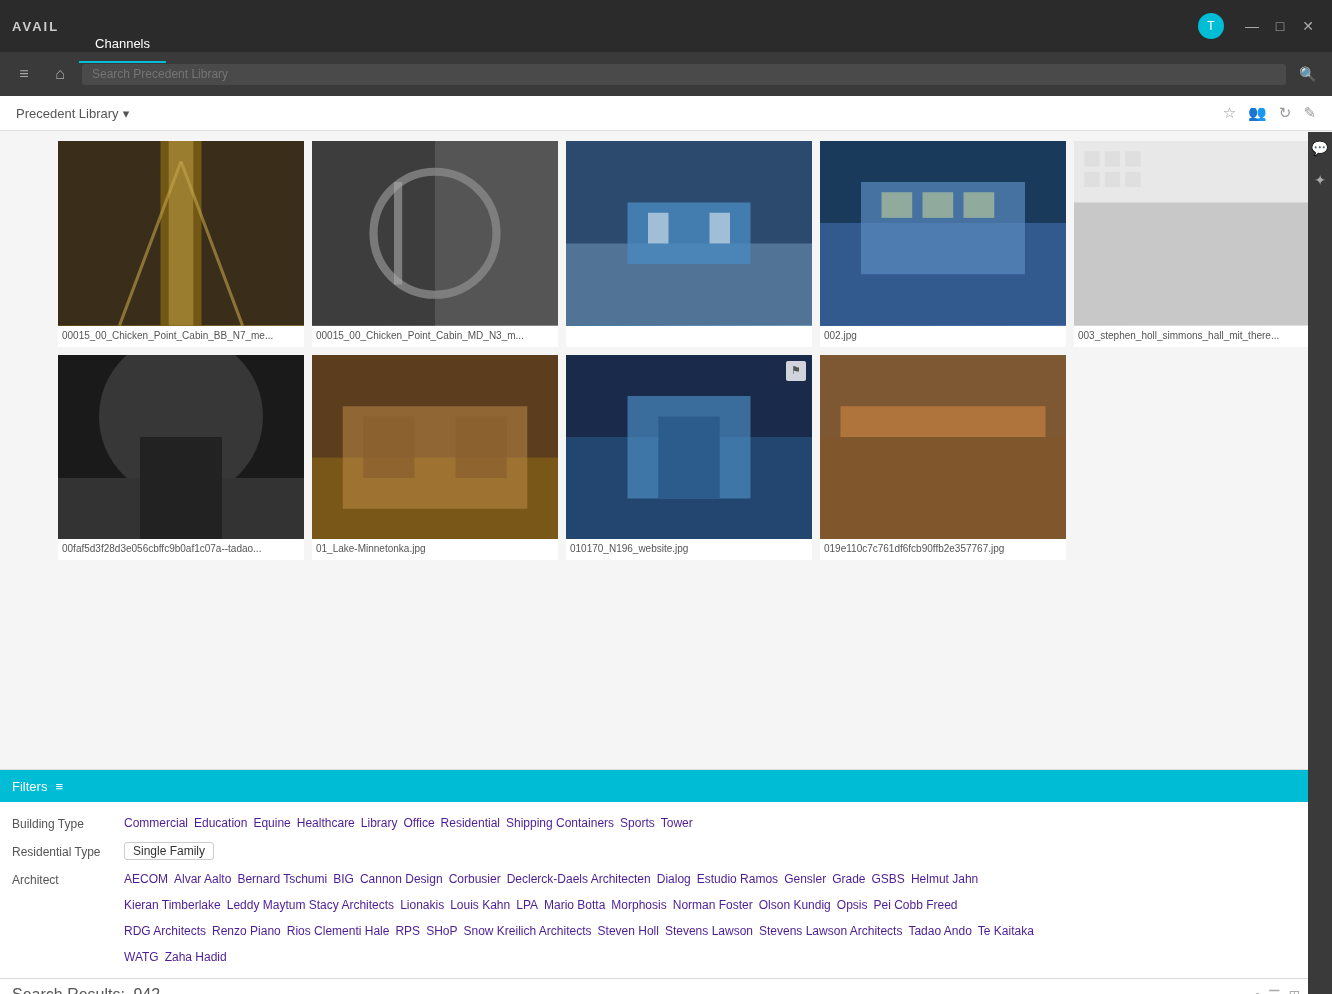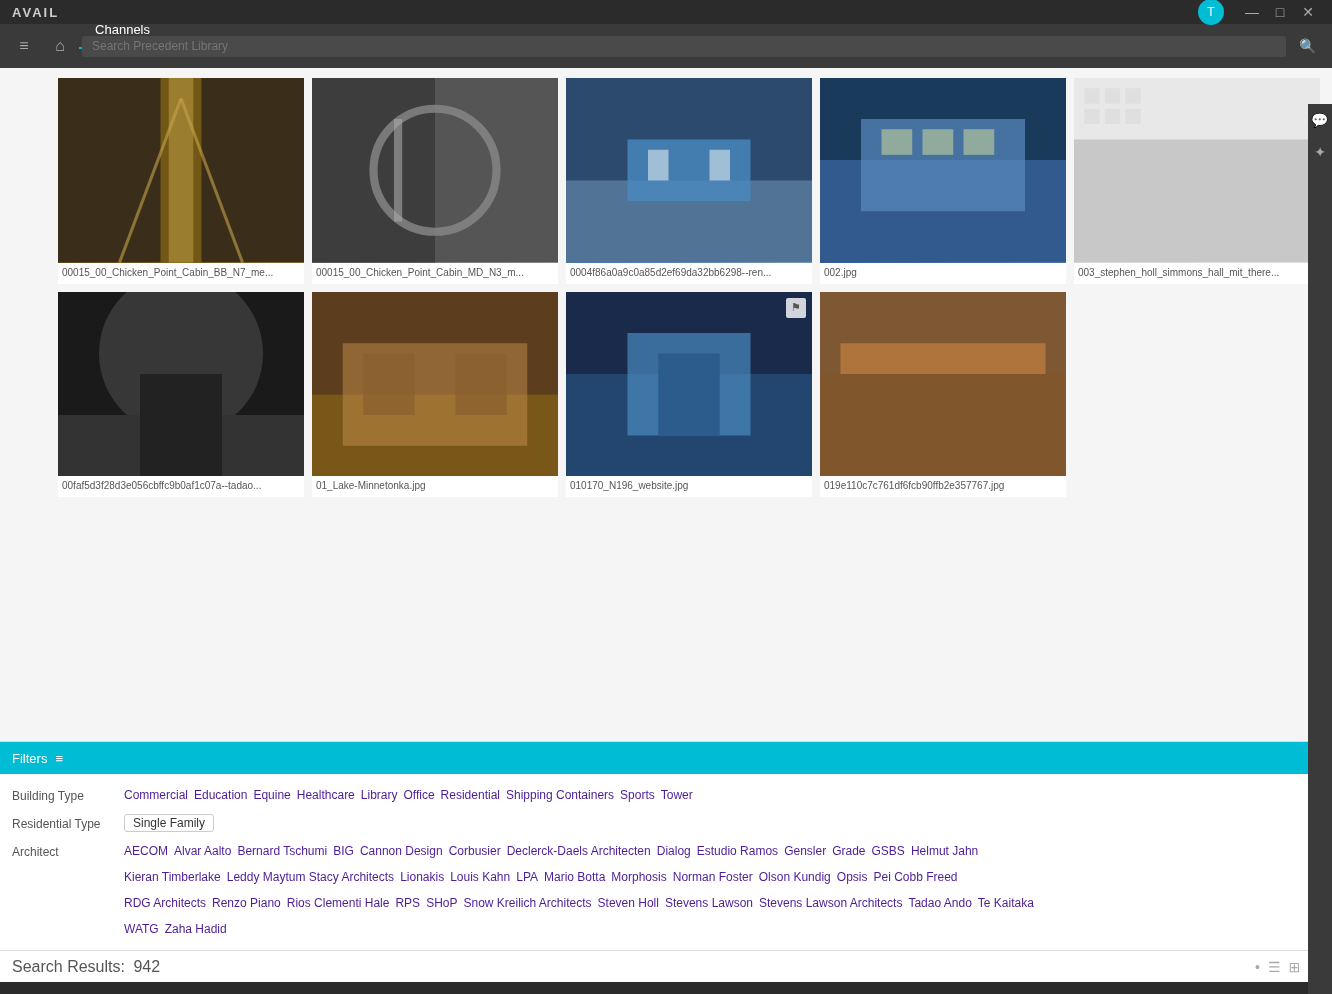--- a/index.html
+++ b/index.html
@@ -1,21 +1,21 @@
 <!DOCTYPE html>
 <html><head>
   <meta charset="utf-8">
   <style>
     * { box-sizing: border-box; margin: 0; padding: 0; }
     body { font-family: 'Segoe UI', Arial, sans-serif; background: #2b2b2b; color: #333; width: 1332px; height: 994px; overflow: hidden; }
 
     
     .titlebar {
       display: flex; align-items: center;
-      background: #2b2b2b; height: 24px;
+      background: #2b2b2b; height: 52px;
       padding: 0 12px;
       color: #ccc;
     }
     .titlebar-logo {
       font-size: 13px; font-weight: 600; letter-spacing: 2px; color: #ccc; margin-right: 20px;
     }
     .titlebar-tab {
       font-size: 13px; color: #fff; padding: 0 16px; height: 36px;
       display: flex; align-items: center; border-bottom: 2px solid #00bcd4; margin-top: 37px;
     }
@@ -170,20 +170,33 @@
 
 <div class="toolbar">
   <div class="toolbar-btn">≡</div>
   <div class="toolbar-btn">⌂</div>
   <input class="search-bar" type="text" placeholder="Search Precedent Library" style="">
   <div class="toolbar-btn search-icon">🔍</div>
 </div>
 
 <div class="main-area" style="position:relative;">
 
+  <div class="content-header">
+    <div class="content-title">
+      <span>Precedent Library</span>
+      <span style="cursor:pointer;">▾</span>
+    </div>
+    <div class="header-spacer"></div>
+    <div class="header-actions">
+      <span class="header-action-btn">☆</span>
+      <span class="header-action-btn">👥</span>
+      <span class="header-action-btn">↻</span>
+      <span class="header-action-btn">✎</span>
+    </div>
+  </div>
 
   <div class="image-grid-area">
     <div class="image-grid">
 
       <div class="image-item">
         <div class="image-thumb img-1">
           <svg width="100%" height="100%" viewBox="0 0 240 180" xmlns="http://www.w3.org/2000/svg">
             <rect width="240" height="180" fill="#3a2e1a"></rect>
             <rect x="100" y="0" width="40" height="180" fill="#8b6914" opacity="0.7"></rect>
             <rect x="108" y="0" width="24" height="180" fill="#c4a44a" opacity="0.5"></rect>
@@ -207,21 +220,20 @@
       <div class="image-item">
         <div class="image-thumb img-3">
           <svg width="100%" height="100%" viewBox="0 0 240 180" xmlns="http://www.w3.org/2000/svg">
             <rect width="240" height="180" fill="#2c4a6e"></rect>
             <rect x="0" y="100" width="240" height="80" fill="#a8d4f5" opacity="0.3"></rect>
             <rect x="60" y="60" width="120" height="60" fill="#4a8abf" opacity="0.8"></rect>
             <rect x="80" y="70" width="20" height="30" fill="#fff" opacity="0.5"></rect>
             <rect x="140" y="70" width="20" height="30" fill="#fff" opacity="0.5"></rect>
           </svg>
         </div>
-        <div class="image-filename">0004f86a0a9c0a85d2ef69da32bb6298--ren...</div>
       </div>
       <div class="image-item">
         <div class="image-thumb img-4">
           <svg width="100%" height="100%" viewBox="0 0 240 180" xmlns="http://www.w3.org/2000/svg">
             <rect width="240" height="180" fill="#1a3a5c"></rect>
             <rect x="0" y="80" width="240" height="100" fill="#4a7abf" opacity="0.5"></rect>
             <rect x="40" y="40" width="160" height="90" fill="#5a8abf" opacity="0.7"></rect>
             <rect x="60" y="50" width="30" height="25" fill="#ff9" opacity="0.4"></rect>
             <rect x="100" y="50" width="30" height="25" fill="#ff9" opacity="0.4"></rect>
             <rect x="140" y="50" width="30" height="25" fill="#ff9" opacity="0.4"></rect>

